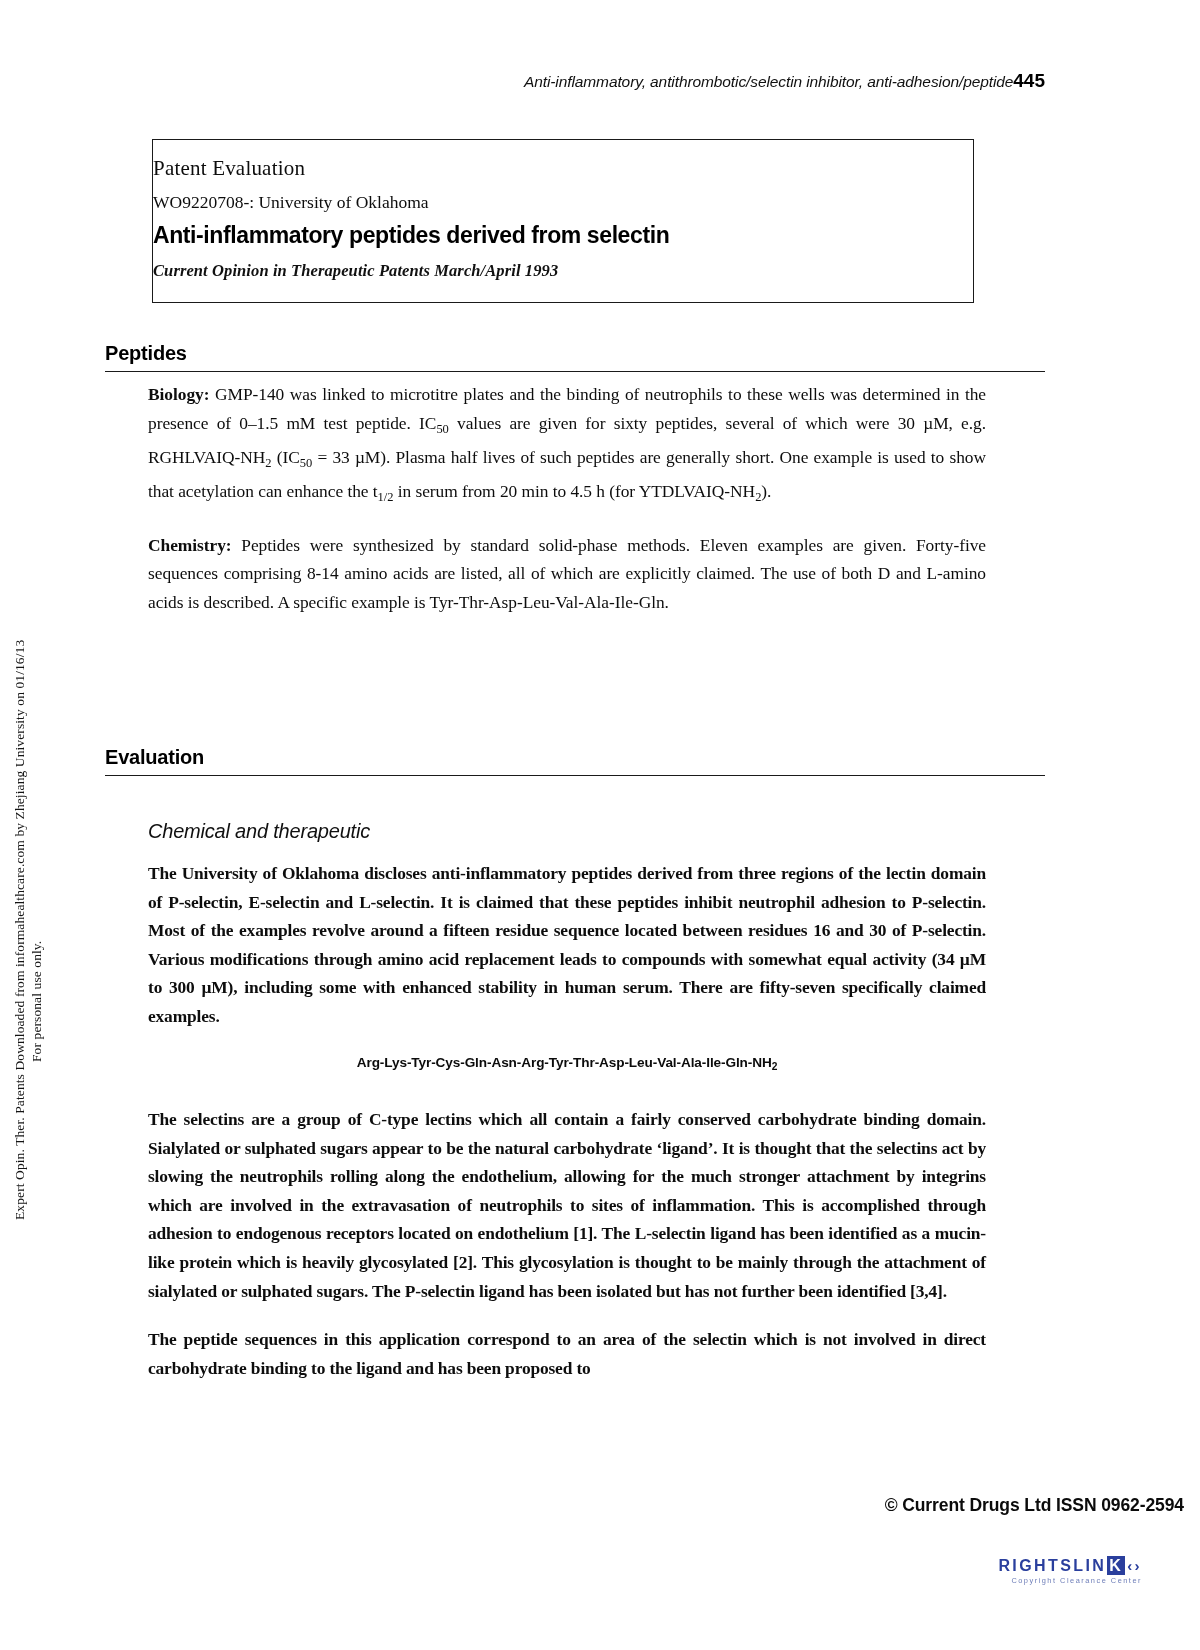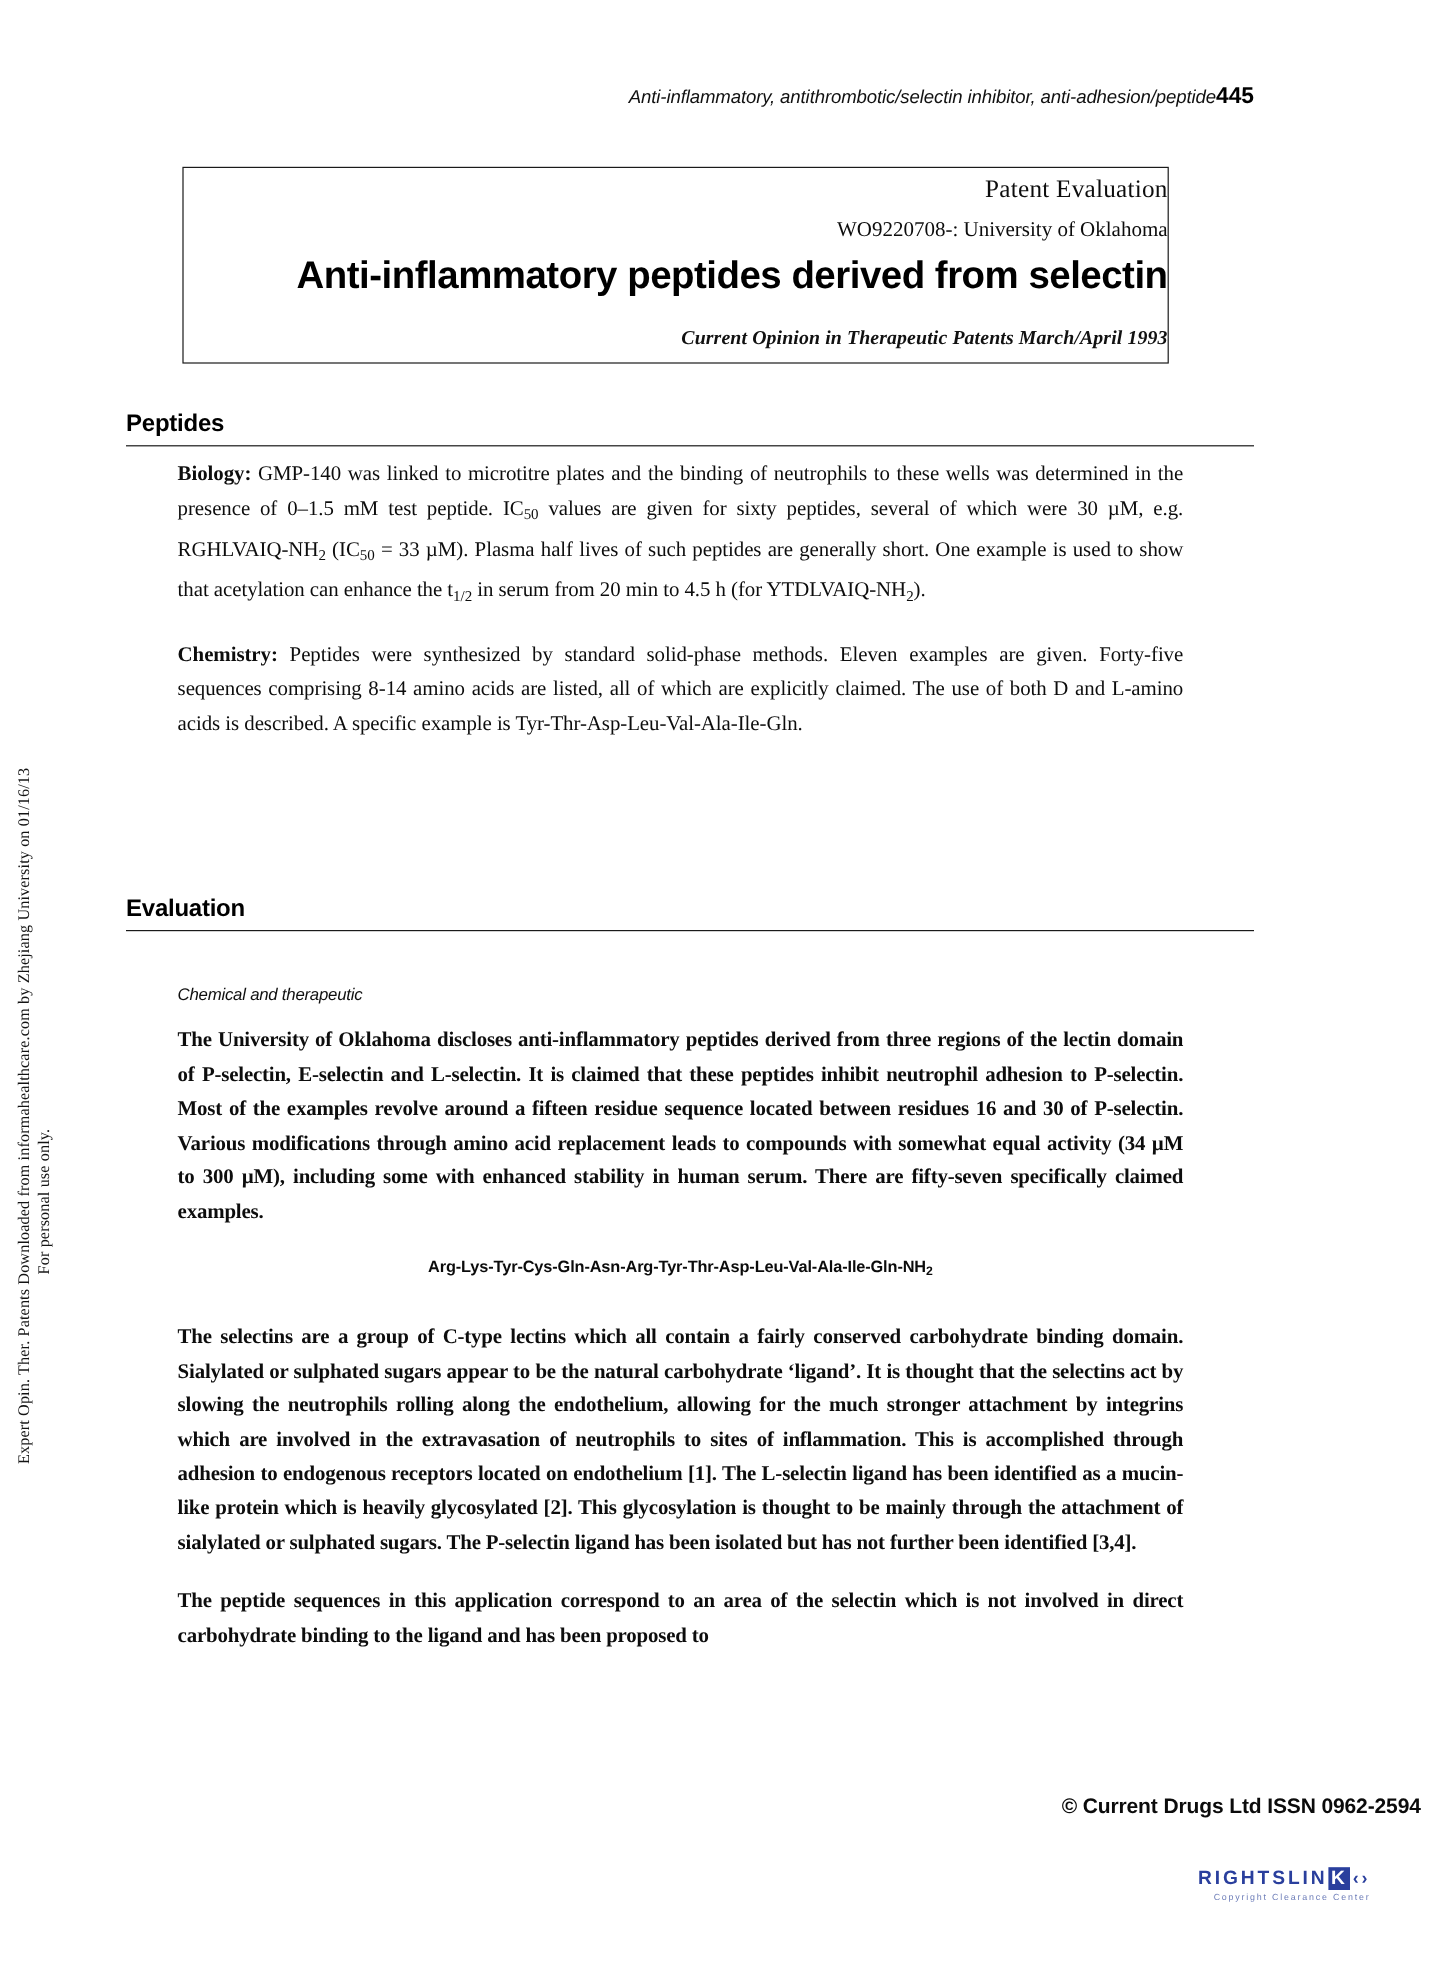--- a/index.html
+++ b/index.html
@@ -82,41 +82,41 @@
 
   
   .title-box {
     position: absolute;
     left: 152px;
     top: 139px;
     width: 822px;
     height: 164px;
     border: 1.6px solid #1a1a1a;
     box-sizing: border-box;
-    text-align: right;
-    padding-top: 5px;
+    text-align: left;
+    padding-top: 16px;
   }
   .tb-kicker {
     font-size: 21px;
     color: #0d0d0d;
     margin-bottom: 11px;
     letter-spacing: 0.2px;
   }
   .tb-assignee {
     font-size: 17.5px;
     color: #0d0d0d;
     margin-bottom: 9px;
   }
   .tb-title {
     font-family: "Liberation Sans", "DejaVu Sans", sans-serif;
     font-weight: bold;
-    font-size: 32px;
+    font-size: 23px;
     color: #000;
     letter-spacing: -0.4px;
-    margin-bottom: 24px;
+    margin-bottom: 12px;
   }
   .tb-journal {
     font-size: 16.5px;
     font-style: italic;
     font-weight: bold;
     color: #111;
     letter-spacing: 0.1px;
   }
 
   
@@ -160,21 +160,21 @@
     font-size: 0.72em;
     vertical-align: -0.28em;
   }
 
   #summary-body { top: 380px; }
   #evaluation-body { top: 820px; }
 
   .sub-heading {
     font-family: "Liberation Sans", "DejaVu Sans", sans-serif;
     font-style: italic;
-    font-size: 14px;
+    font-size: 20px;
     font-weight: normal;
     color: #101010;
     margin: 0 0 16px 0;
     letter-spacing: -0.2px;
   }
 
   .peptide-sequence {
     font-family: "Liberation Sans", "DejaVu Sans", sans-serif;
     font-weight: bold;
     font-size: 13.6px;

